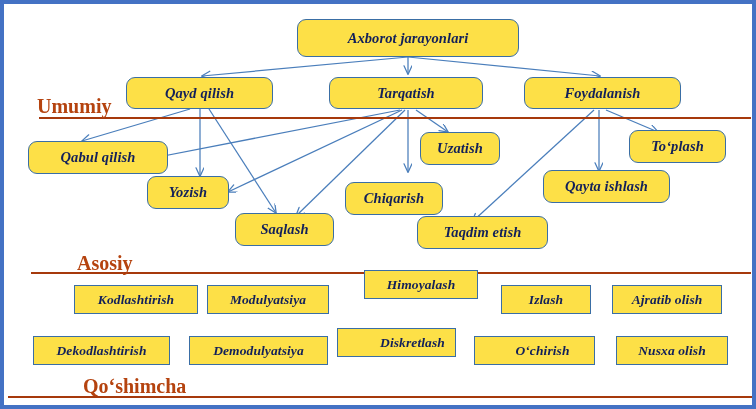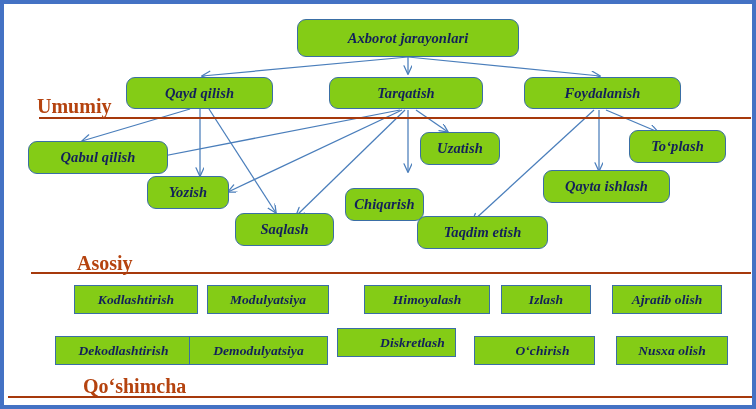--- a/index.html
+++ b/index.html
@@ -23,21 +23,21 @@
     top: 0;
     width: 756px;
     height: 409px;
     pointer-events: none;
   }
   .node {
     position: absolute;
     box-sizing: border-box;
     border: 1.3px solid #3a6ea5;
     border-radius: 9px;
-    background: #84cc16;
+    background: #fde047;
     color: #12205a;
     font-style: italic;
     font-weight: bold;
     font-size: 14.5px;
     line-height: 1;
     display: flex;
     align-items: center;
     justify-content: center;
     white-space: nowrap;
     letter-spacing: 0.1px;
@@ -125,21 +125,21 @@
 
   <div class="node" style="left:24px; top:137px; width:140px; height:33px;">
     <span>Qabul qilish</span>
   </div>
   <div class="node" style="left:143px; top:172px; width:82px; height:33px;">
     <span>Yozish</span>
   </div>
   <div class="node" style="left:231px; top:209px; width:99px; height:33px;">
     <span>Saqlash</span>
   </div>
-  <div class="node" style="left:341px; top:184px; width:79px; height:33px;">
+  <div class="node" style="left:341px; top:178px; width:98px; height:33px;">
     <span>Chiqarish</span>
   </div>
   <div class="node" style="left:416px; top:128px; width:80px; height:33px;">
     <span>Uzatish</span>
   </div>
   <div class="node" style="left:413px; top:212px; width:131px; height:33px;">
     <span>Taqdim etish</span>
   </div>
   <div class="node" style="left:539px; top:166px; width:127px; height:33px;">
     <span>Qayta ishlash</span>
@@ -152,31 +152,31 @@
   <div class="section-label" style="left:73px; top:249px;">
     <span>Asosiy</span>
   </div>
 
   <div class="node small" style="left:70px; top:281px; width:124px; height:29px;">
     <span>Kodlashtirish</span>
   </div>
   <div class="node small" style="left:203px; top:281px; width:122px; height:29px;">
     <span>Modulyatsiya</span>
   </div>
-  <div class="node small" style="left:360px; top:281px; width:126px; height:29px;">
+  <div class="node small" style="left:360px; top:266px; width:114px; height:29px;">
     <span>Himoyalash</span>
   </div>
   <div class="node small" style="left:497px; top:281px; width:90px; height:29px;">
     <span>Izlash</span>
   </div>
   <div class="node small" style="left:608px; top:281px; width:110px; height:29px;">
     <span>Ajratib olish</span>
   </div>
 
-  <div class="node small" style="left:51px; top:332px; width:137px; height:29px;">
+  <div class="node small" style="left:29px; top:332px; width:137px; height:29px;">
     <span>Dekodlashtirish</span>
   </div>
   <div class="node small" style="left:185px; top:332px; width:139px; height:29px;">
     <span>Demodulyatsiya</span>
   </div>
   <div class="node small" style="left:333px; top:324px; width:119px; height:29px;padding-left:32px;">
     <span>Diskretlash</span>
   </div>
   <div class="node small" style="left:470px; top:332px; width:121px; height:29px;padding-left:16px;">
     <span>O‘chirish</span>

